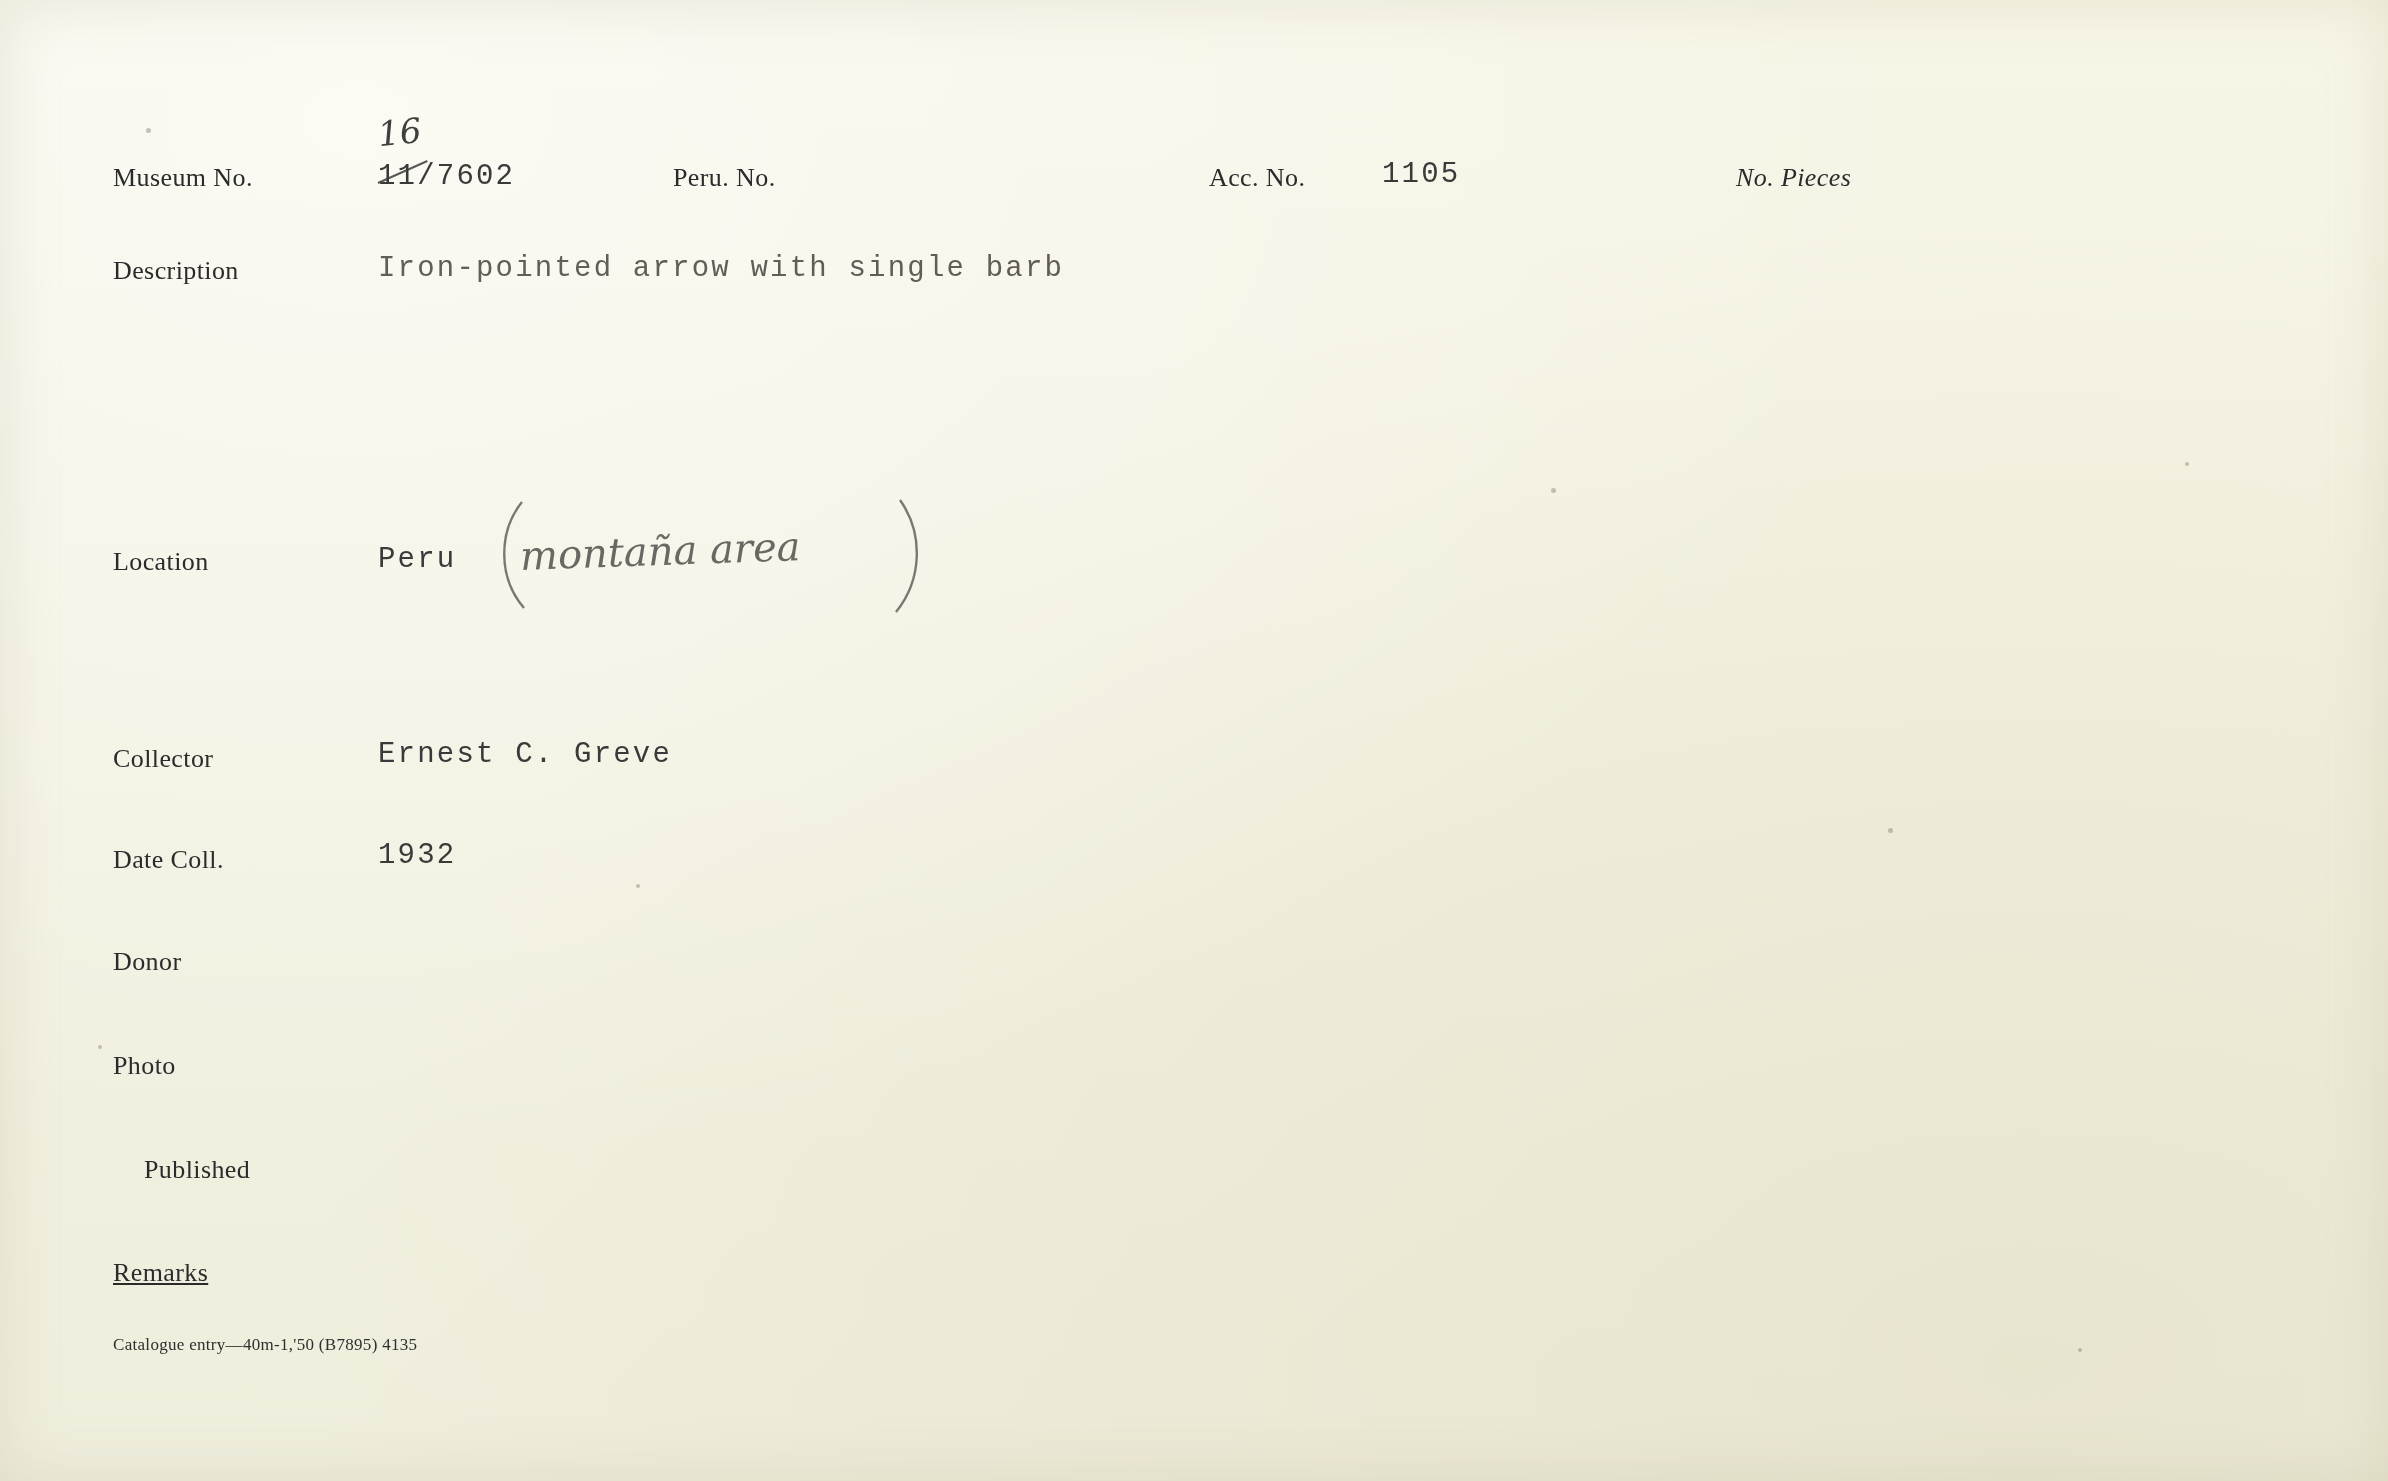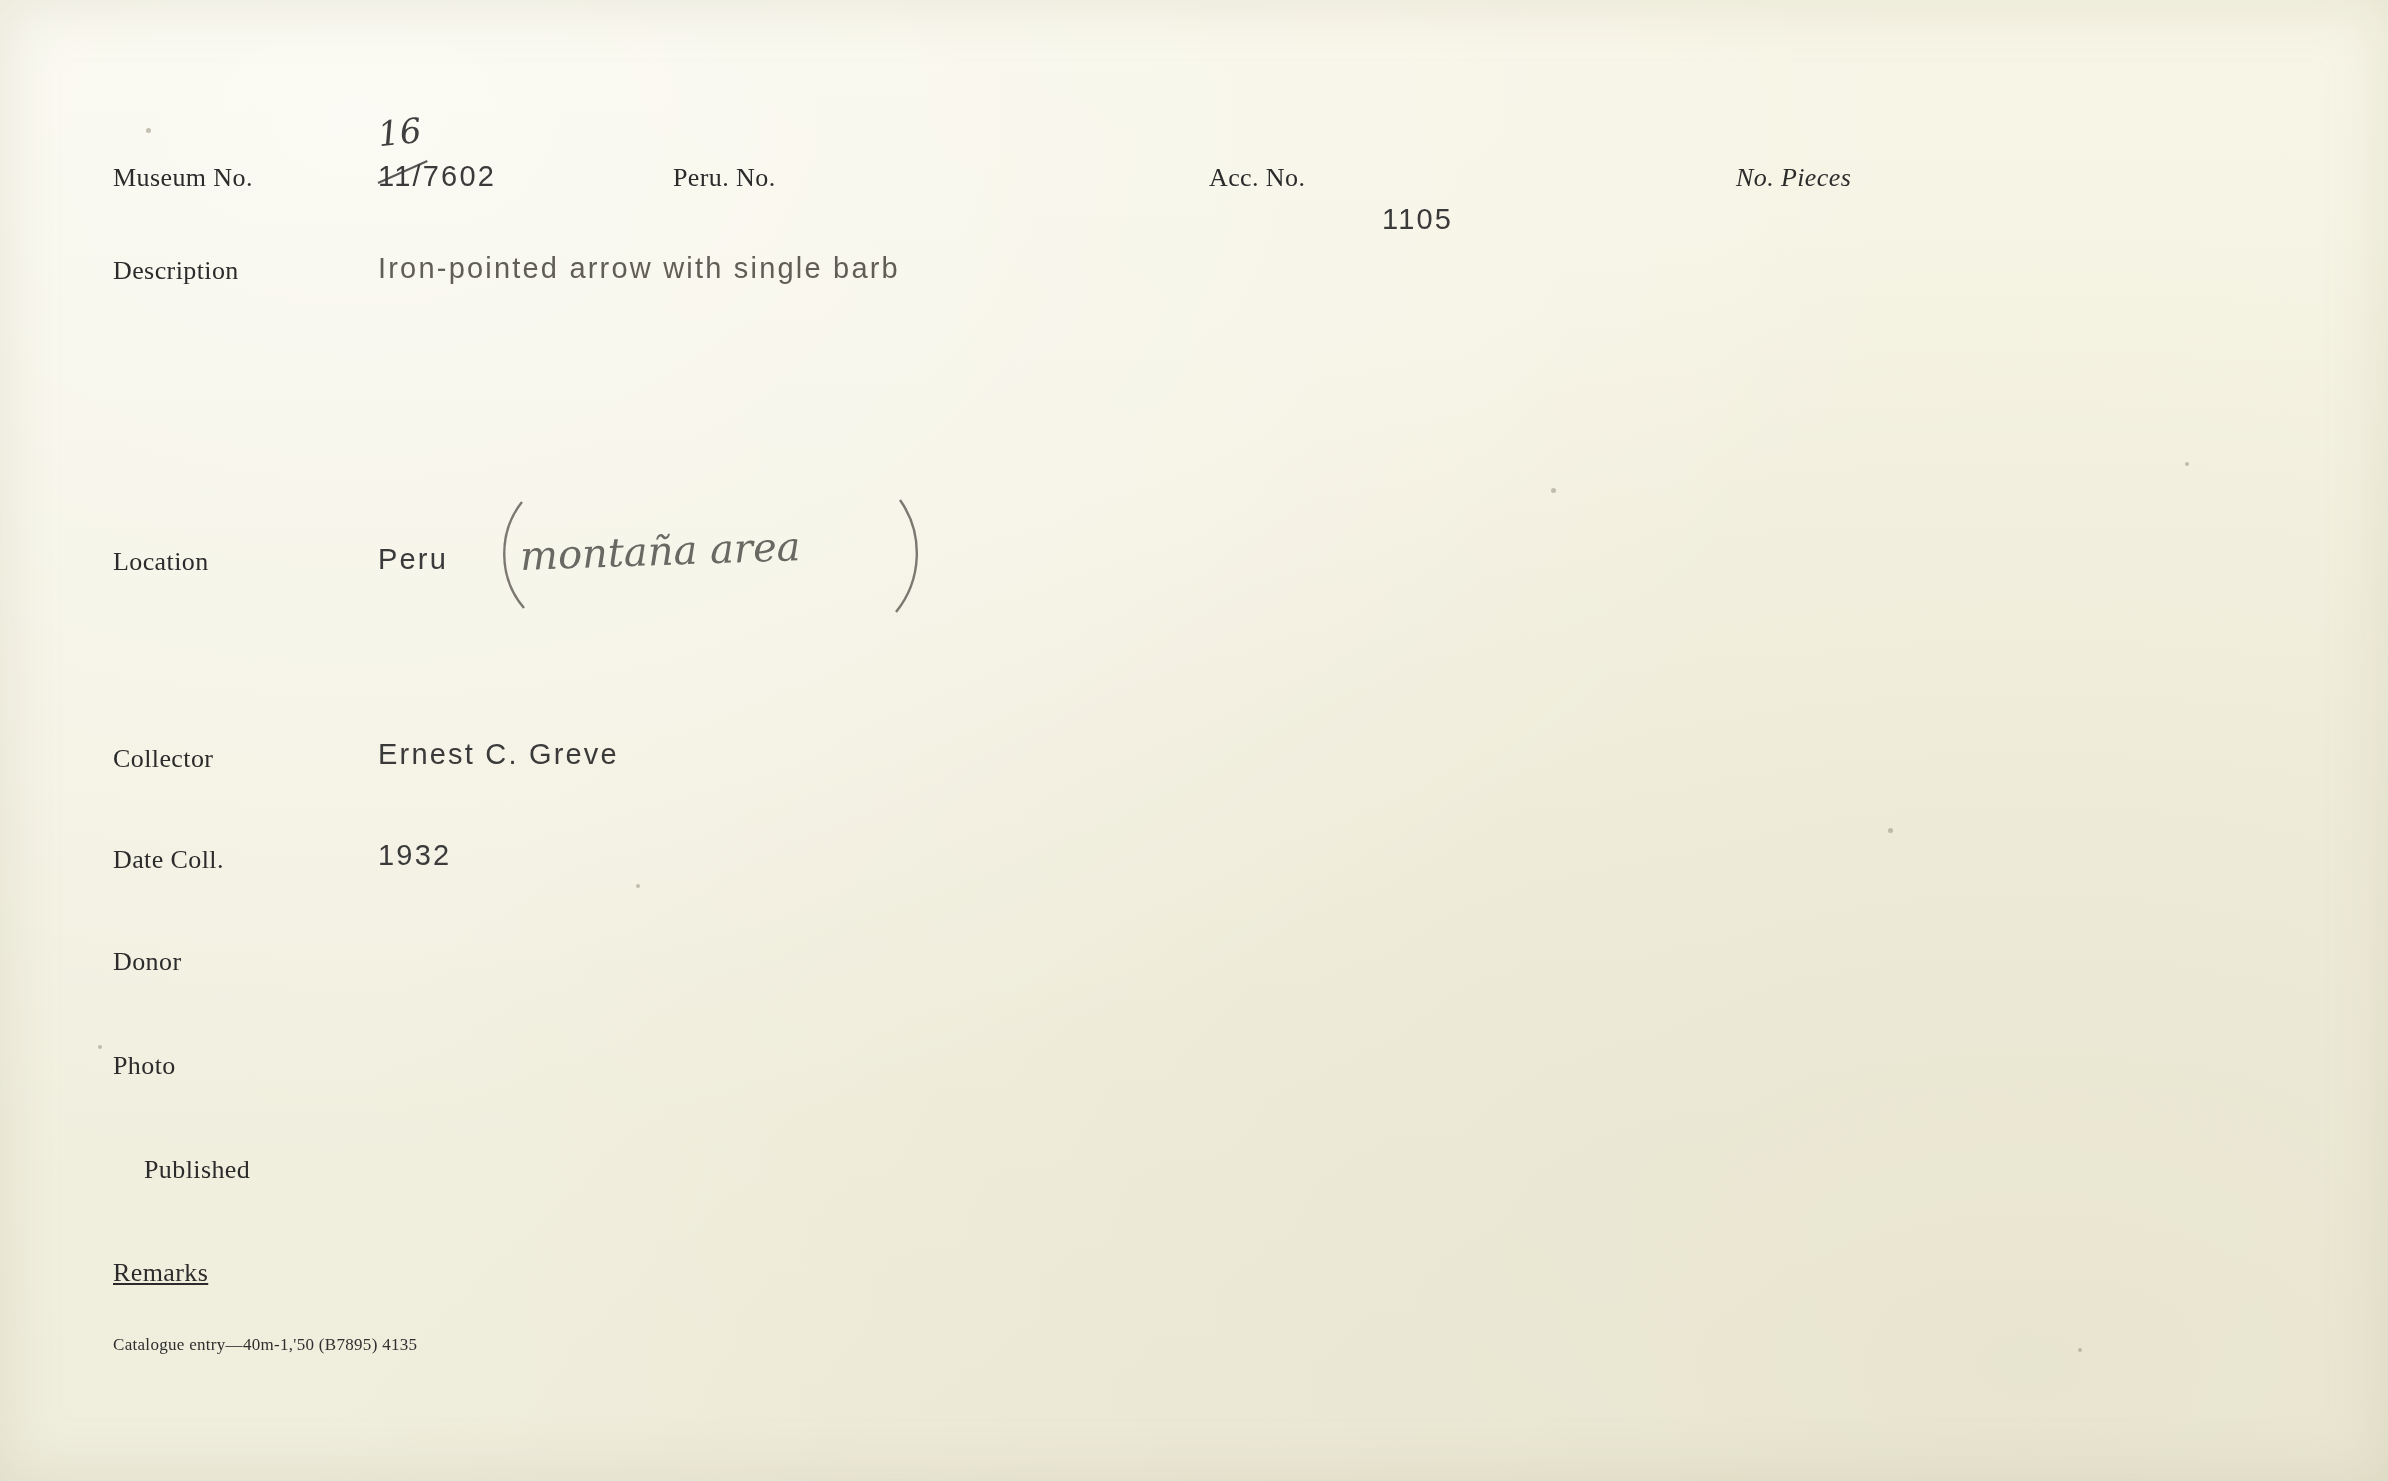--- a/index.html
+++ b/index.html
@@ -37,21 +37,21 @@
   .label {
     position: absolute;
     font-family: "Liberation Serif", serif;
     font-size: 26px;
     color: #2b2b2b;
     letter-spacing: 0.4px;
     white-space: nowrap;
   }
   .typed {
     position: absolute;
-    font-family: Liberation Sans, sans-serif;
+    font-family: Liberation Mono, monospace;
     font-size: 29px;
     color: #3a3a3a;
     letter-spacing: 2.2px;
     white-space: nowrap;
   }
   .typed.faint {
     color: #55514a;
     opacity: 0.92;
   }
   .strike-through {
@@ -127,21 +127,21 @@
 
   <div class="label" style="left:113px; top:163px;">Museum No.</div>
   <div class="typed" style="left:378px; top:160px;">11/7602</div>
   <div class="strike-through"></div>
   <div class="hand handwritten-16">16</div>
 
   <div class="label" style="left:673px; top:163px;">Peru. No.</div>
   <div class="typed" style="left:880px; top:160px;"></div>
 
   <div class="label" style="left:1209px; top:163px;">Acc. No.</div>
-  <div class="typed" style="left:1382px; top:158px;margin-top:45px;">1105</div>
+  <div class="typed" style="left:1382px; top:158px;">1105</div>
 
   <div class="label" style="left:1736px; top:163px;font-style:italic;">No. Pieces</div>
   <div class="typed" style="left:1960px; top:160px;"></div>
 
   <div class="label" style="left:113px; top:256px;">Description</div>
   <div class="typed faint" style="left:378px; top:252px;">Iron-pointed arrow with single barb</div>
 
   <div class="label" style="left:113px; top:547px;text-align:center;">Location</div>
   <div class="typed" style="left:378px; top:543px;">Peru</div>
 

